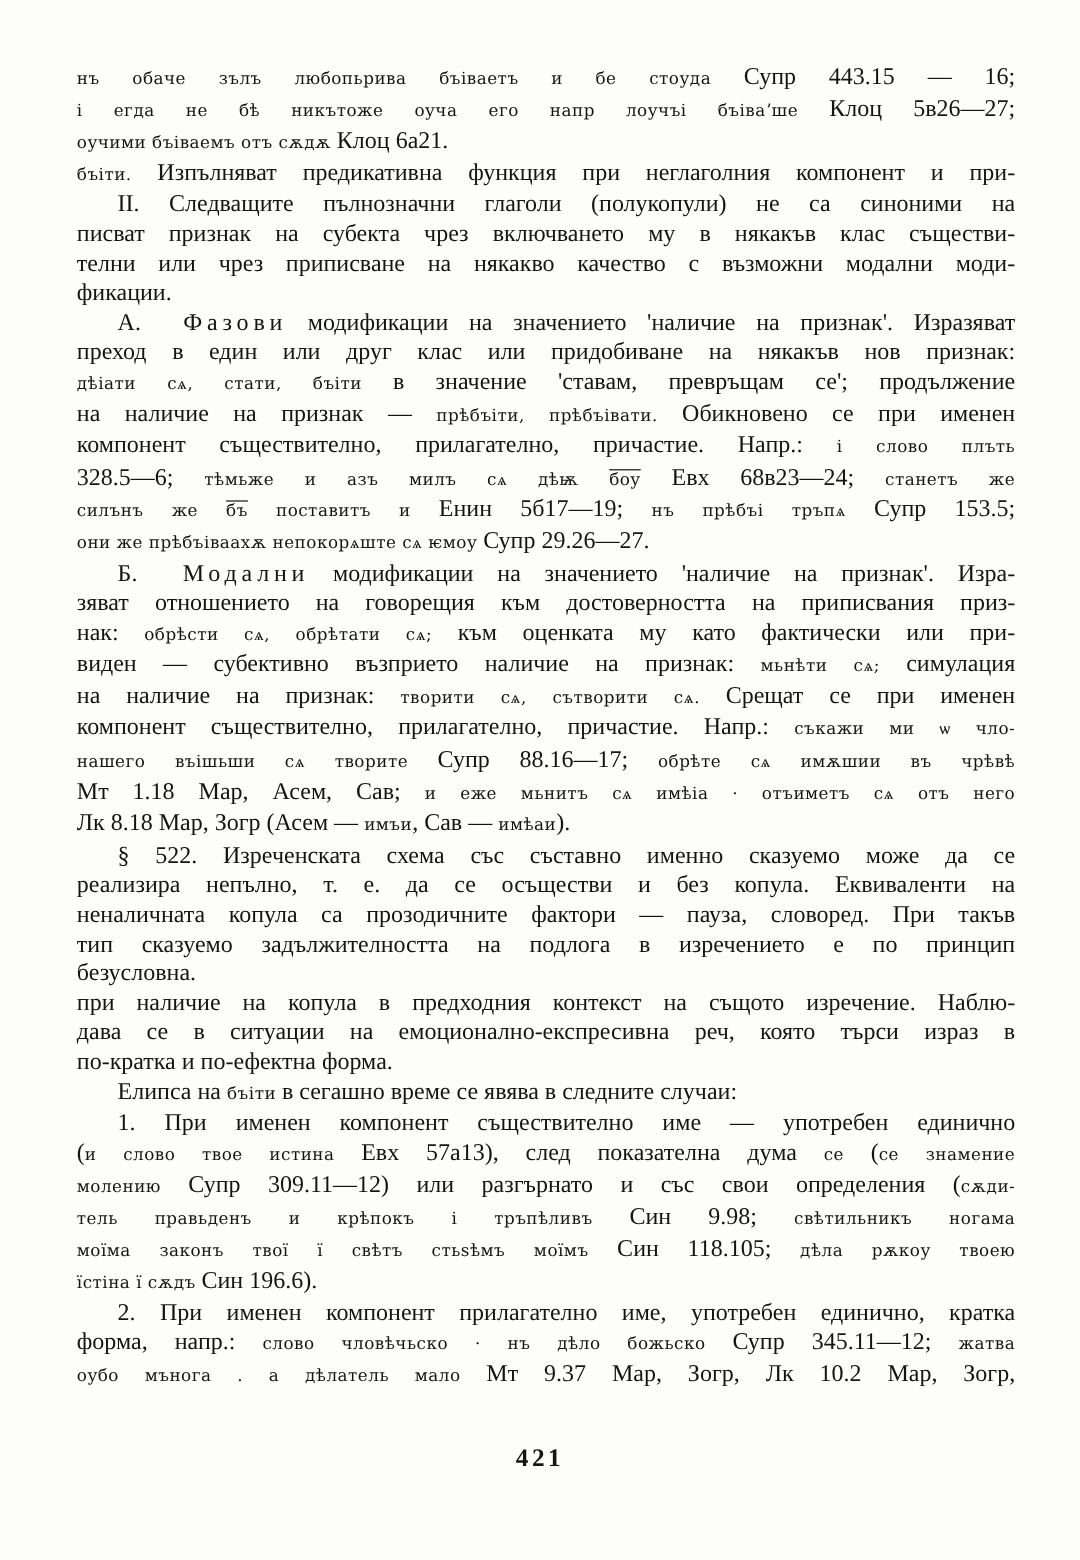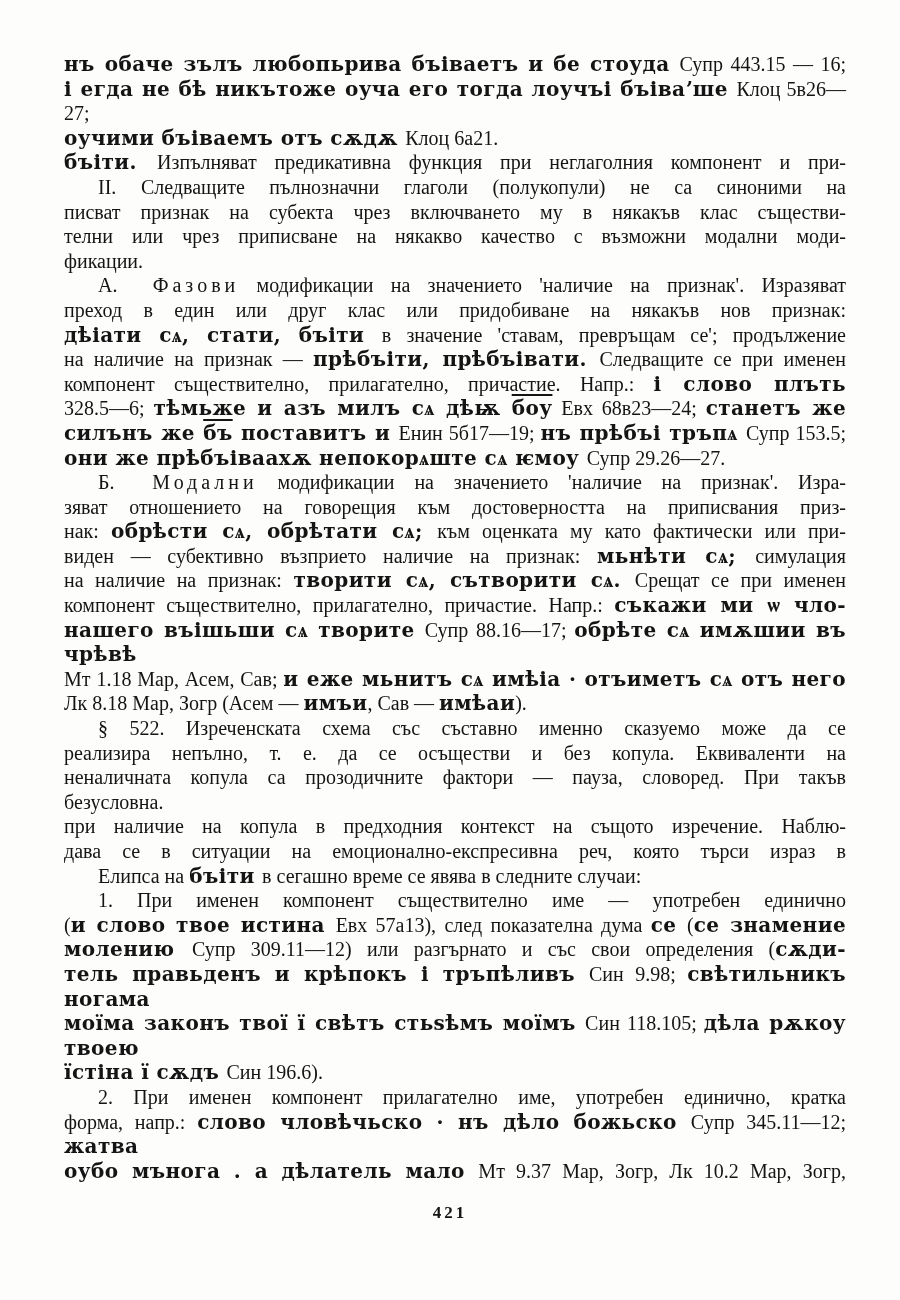--- a/index.html
+++ b/index.html
@@ -11,76 +11,78 @@
   .line{
     font-size:20px;line-height:24.6px;
     text-align:justify;text-align-last:justify;
     white-space:normal;
   }
   .line.last{text-align-last:left;}
   .line.indent{text-indent:34px;}
   .s-m{font-family:"Liberation Serif",serif;}
   .s-ms{font-family:"Liberation Serif",serif;letter-spacing:4px;margin-left:18px;}
   .s-o,.s-t{
-    font-family:"DejaVu Serif",serif;font-weight:bold;
-    font-size:20px;letter-spacing:0.4px;
+    font-family:"DejaVu Serif",serif;font-weight:normal;
+    font-size:14px;letter-spacing:0.4px;
   }
   .s-t{text-decoration:overline;}
   .page-number{
     position:absolute;top:1203px;left:0;width:100%;
-    text-align:center;font-weight:bold;font-size:17px;letter-spacing:3px;
+    text-align:center;font-weight:bold;font-size:21px;letter-spacing:3px;
   }
 </style>
 </head>
 <body>
 
 <div class="page">
   <div class="text-block">
       <div>
         <div class="line"><span class="s-o">нъ обаче зълъ любопьрива бъіваетъ и бе стоуда </span><span class="s-m">Супр 443.15 — 16;</span></div>
-        <div class="line"><span class="s-o">і егда не бѣ никътоже оуча его тогда лоучъі бъіваʼше </span><span class="s-m">Клоц 5в26—27;</span></div>
+        <div class="line"><span class="s-o">і егда не бѣ никътоже оуча его напр лоучъі бъіваʼше </span><span class="s-m">Клоц 5в26—27;</span></div>
         <div class="line last"><span class="s-o">оучими бъіваемъ отъ сѫдѫ </span><span class="s-m">Клоц 6а21.</span></div>
       </div>
       <div>
         <div class="line"><span class="s-o">бъіти. </span><span class="s-m">Изпълняват предикативна функция при неглаголния компонент и при-</span></div>
         <div class="line indent"><span class="s-m">II. Следващите пълнозначни глаголи (полукопули) не са синоними на</span></div>
         <div class="line"><span class="s-m">писват признак на субекта чрез включването му в някакъв клас съществи-</span></div>
         <div class="line"><span class="s-m">телни или чрез приписване на някакво качество с възможни модални моди-</span></div>
         <div class="line last"><span class="s-m">фикации.</span></div>
       </div>
       <div>
         <div class="line indent"><span class="s-m">А. </span><span class="s-ms">Фазови</span><span class="s-m"> модификации на значението 'наличие на признак'. Изразяват</span></div>
         <div class="line"><span class="s-m">преход в един или друг клас или придобиване на някакъв нов признак:</span></div>
         <div class="line"><span class="s-o">дѣіати сѧ, стати, бъіти </span><span class="s-m">в значение 'ставам, превръщам се'; продължение</span></div>
-        <div class="line"><span class="s-m">на наличие на признак — </span><span class="s-o">прѣбъіти, прѣбъівати. </span><span class="s-m">Следващите се при именен</span></div>
+        <div class="line"><span class="s-m">на наличие на признак — </span><span class="s-o">прѣбъіти, прѣбъівати. </span><span class="s-m">Обикновено се при именен</span></div>
         <div class="line"><span class="s-m">компонент съществително, прилагателно, причастие. Напр.: </span><span class="s-o">і слово плъть</span></div>
         <div class="line"><span class="s-m">328.5—6; </span><span class="s-o">тѣмьже и азъ милъ сѧ дѣѭ </span><span class="s-t">боу</span><span class="s-m"> Евх 68в23—24; </span><span class="s-o">станетъ же</span></div>
         <div class="line"><span class="s-o">силънъ же </span><span class="s-t">бъ</span><span class="s-o"> поставитъ и </span><span class="s-m">Енин 5б17—19; </span><span class="s-o">нъ прѣбъі тръпѧ </span><span class="s-m">Супр 153.5;</span></div>
         <div class="line last"><span class="s-o">они же прѣбъіваахѫ непокорѧште сѧ ѥмоу </span><span class="s-m">Супр 29.26—27.</span></div>
       </div>
       <div>
         <div class="line indent"><span class="s-m">Б. </span><span class="s-ms">Модални</span><span class="s-m"> модификации на значението 'наличие на признак'. Изра-</span></div>
         <div class="line"><span class="s-m">зяват отношението на говорещия към достоверността на приписвания приз-</span></div>
         <div class="line"><span class="s-m">нак: </span><span class="s-o">обрѣсти сѧ, обрѣтати сѧ; </span><span class="s-m">към оценката му като фактически или при-</span></div>
         <div class="line"><span class="s-m">виден — субективно възприето наличие на признак: </span><span class="s-o">мьнѣти сѧ; </span><span class="s-m">симулация</span></div>
         <div class="line"><span class="s-m">на наличие на признак: </span><span class="s-o">творити сѧ, сътворити сѧ. </span><span class="s-m">Срещат се при именен</span></div>
         <div class="line"><span class="s-m">компонент съществително, прилагателно, причастие. Напр.: </span><span class="s-o">съкажи ми ѡ чло-</span></div>
         <div class="line"><span class="s-o">нашего въішьши сѧ творите </span><span class="s-m">Супр 88.16—17; </span><span class="s-o">обрѣте сѧ имѫшии въ чрѣвѣ</span></div>
         <div class="line"><span class="s-m">Мт 1.18 Мар, Асем, Сав; </span><span class="s-o">и еже мьнитъ сѧ имѣіа · отъиметъ сѧ отъ него</span></div>
         <div class="line last"><span class="s-m">Лк 8.18 Мар, Зогр (Асем — </span><span class="s-o">имъи</span><span class="s-m">, Сав — </span><span class="s-o">имѣаи</span><span class="s-m">).</span></div>
       </div>
       <div>
         <div class="line indent"><span class="s-m">§ 522. Изреченската схема със съставно именно сказуемо може да се</span></div>
         <div class="line"><span class="s-m">реализира непълно, т. е. да се осъществи и без копула. Еквиваленти на</span></div>
         <div class="line"><span class="s-m">неналичната копула са прозодичните фактори — пауза, словоред. При такъв</span></div>
+        <div class="line"><span class="s-m">тип сказуемо задължителността на подлога в изречението е по принцип</span></div>
         <div class="line last"><span class="s-m">безусловна.</span></div>
       </div>
       <div>
         <div class="line"><span class="s-m">при наличие на копула в предходния контекст на същото изречение. Наблю-</span></div>
         <div class="line"><span class="s-m">дава се в ситуации на емоционално-експресивна реч, която търси израз в</span></div>
+        <div class="line last"><span class="s-m">по-кратка и по-ефектна форма.</span></div>
       </div>
       <div>
         <div class="line last indent"><span class="s-m">Елипса на </span><span class="s-o">бъіти </span><span class="s-m">в сегашно време се явява в следните случаи:</span></div>
       </div>
       <div>
         <div class="line indent"><span class="s-m">1. При именен компонент съществително име — употребен единично</span></div>
         <div class="line"><span class="s-m">(</span><span class="s-o">и слово твое истина </span><span class="s-m">Евх 57а13), след показателна дума </span><span class="s-o">се </span><span class="s-m">(</span><span class="s-o">се знамение</span></div>
         <div class="line"><span class="s-o">молению </span><span class="s-m">Супр 309.11—12) или разгърнато и със свои определения (</span><span class="s-o">сѫди-</span></div>
         <div class="line"><span class="s-o">тель правьденъ и крѣпокъ і тръпѣливъ </span><span class="s-m">Син 9.98; </span><span class="s-o">свѣтильникъ ногама</span></div>
         <div class="line"><span class="s-o">моїма законъ твої ї свѣтъ стьѕѣмъ моїмъ </span><span class="s-m">Син 118.105; </span><span class="s-o">дѣла рѫкоу твоею</span></div>

